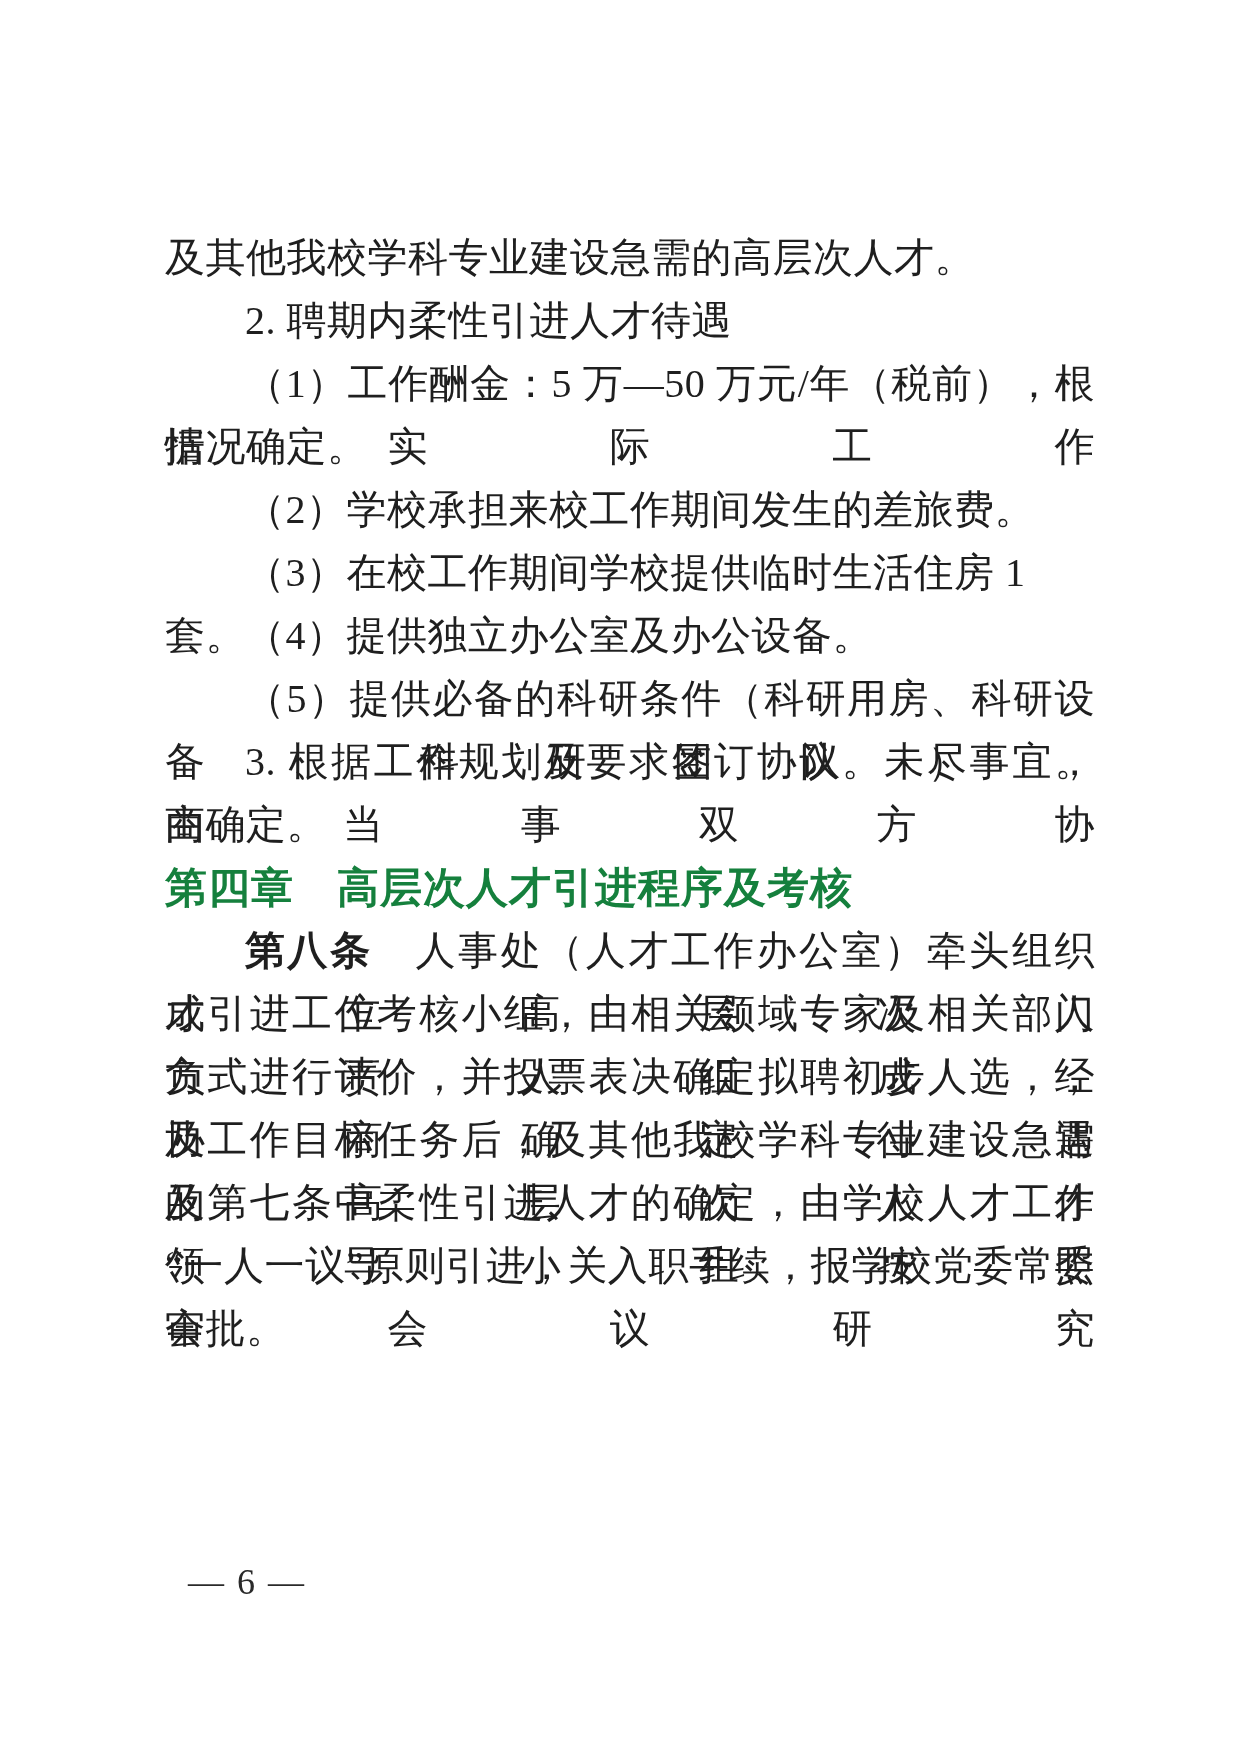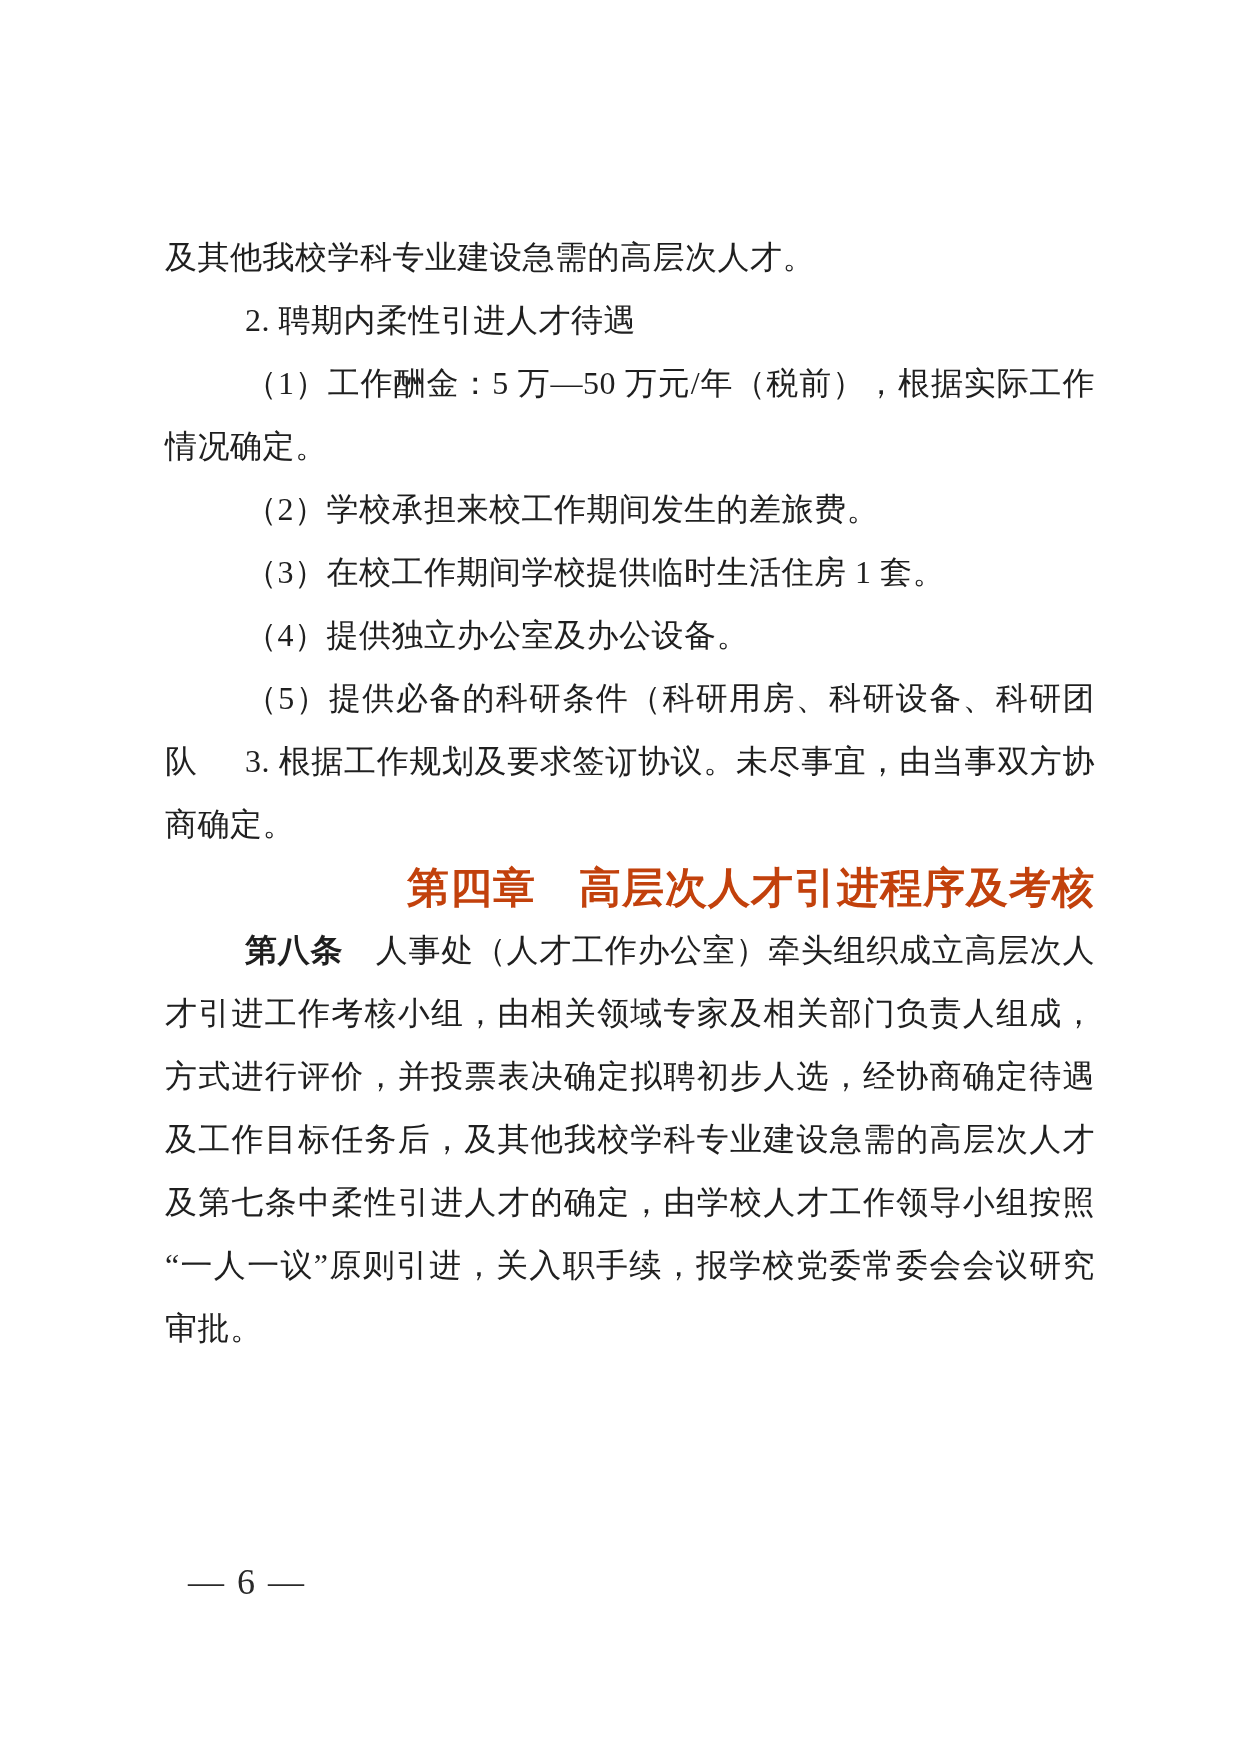--- a/index.html
+++ b/index.html
@@ -15,21 +15,21 @@
     color: #1f1f1f;
     overflow: hidden;
   }
   .content {
     position: absolute;
     left: 165px;
     top: 226px;
     width: 930px;
   }
   .line {
-    font-size: 32px;
+    font-size: 40px;
     line-height: 63px;
     height: 63px;
     letter-spacing: 0.5px;
     text-align: left;
     overflow: visible;
   }
   .indent {
     text-indent: 80px;
   }
   .just {
@@ -38,22 +38,22 @@
   }
   .lead {
     font-weight: bold;
   }
   .heading {
     font-family: "Liberation Sans", "DejaVu Sans", sans-serif;
     font-weight: bold;
     font-size: 42px;
     line-height: 63px;
     height: 63px;
-    text-align: right;
-    color: #c2410c;
+    text-align: left;
+    color: #15803d;
     letter-spacing: 1px;
   }
   .page-number {
     position: absolute;
     left: 188px;
     top: 1558px;
     font-size: 36px;
     line-height: 48px;
     color: #2a2a2a;
     letter-spacing: 2px;

